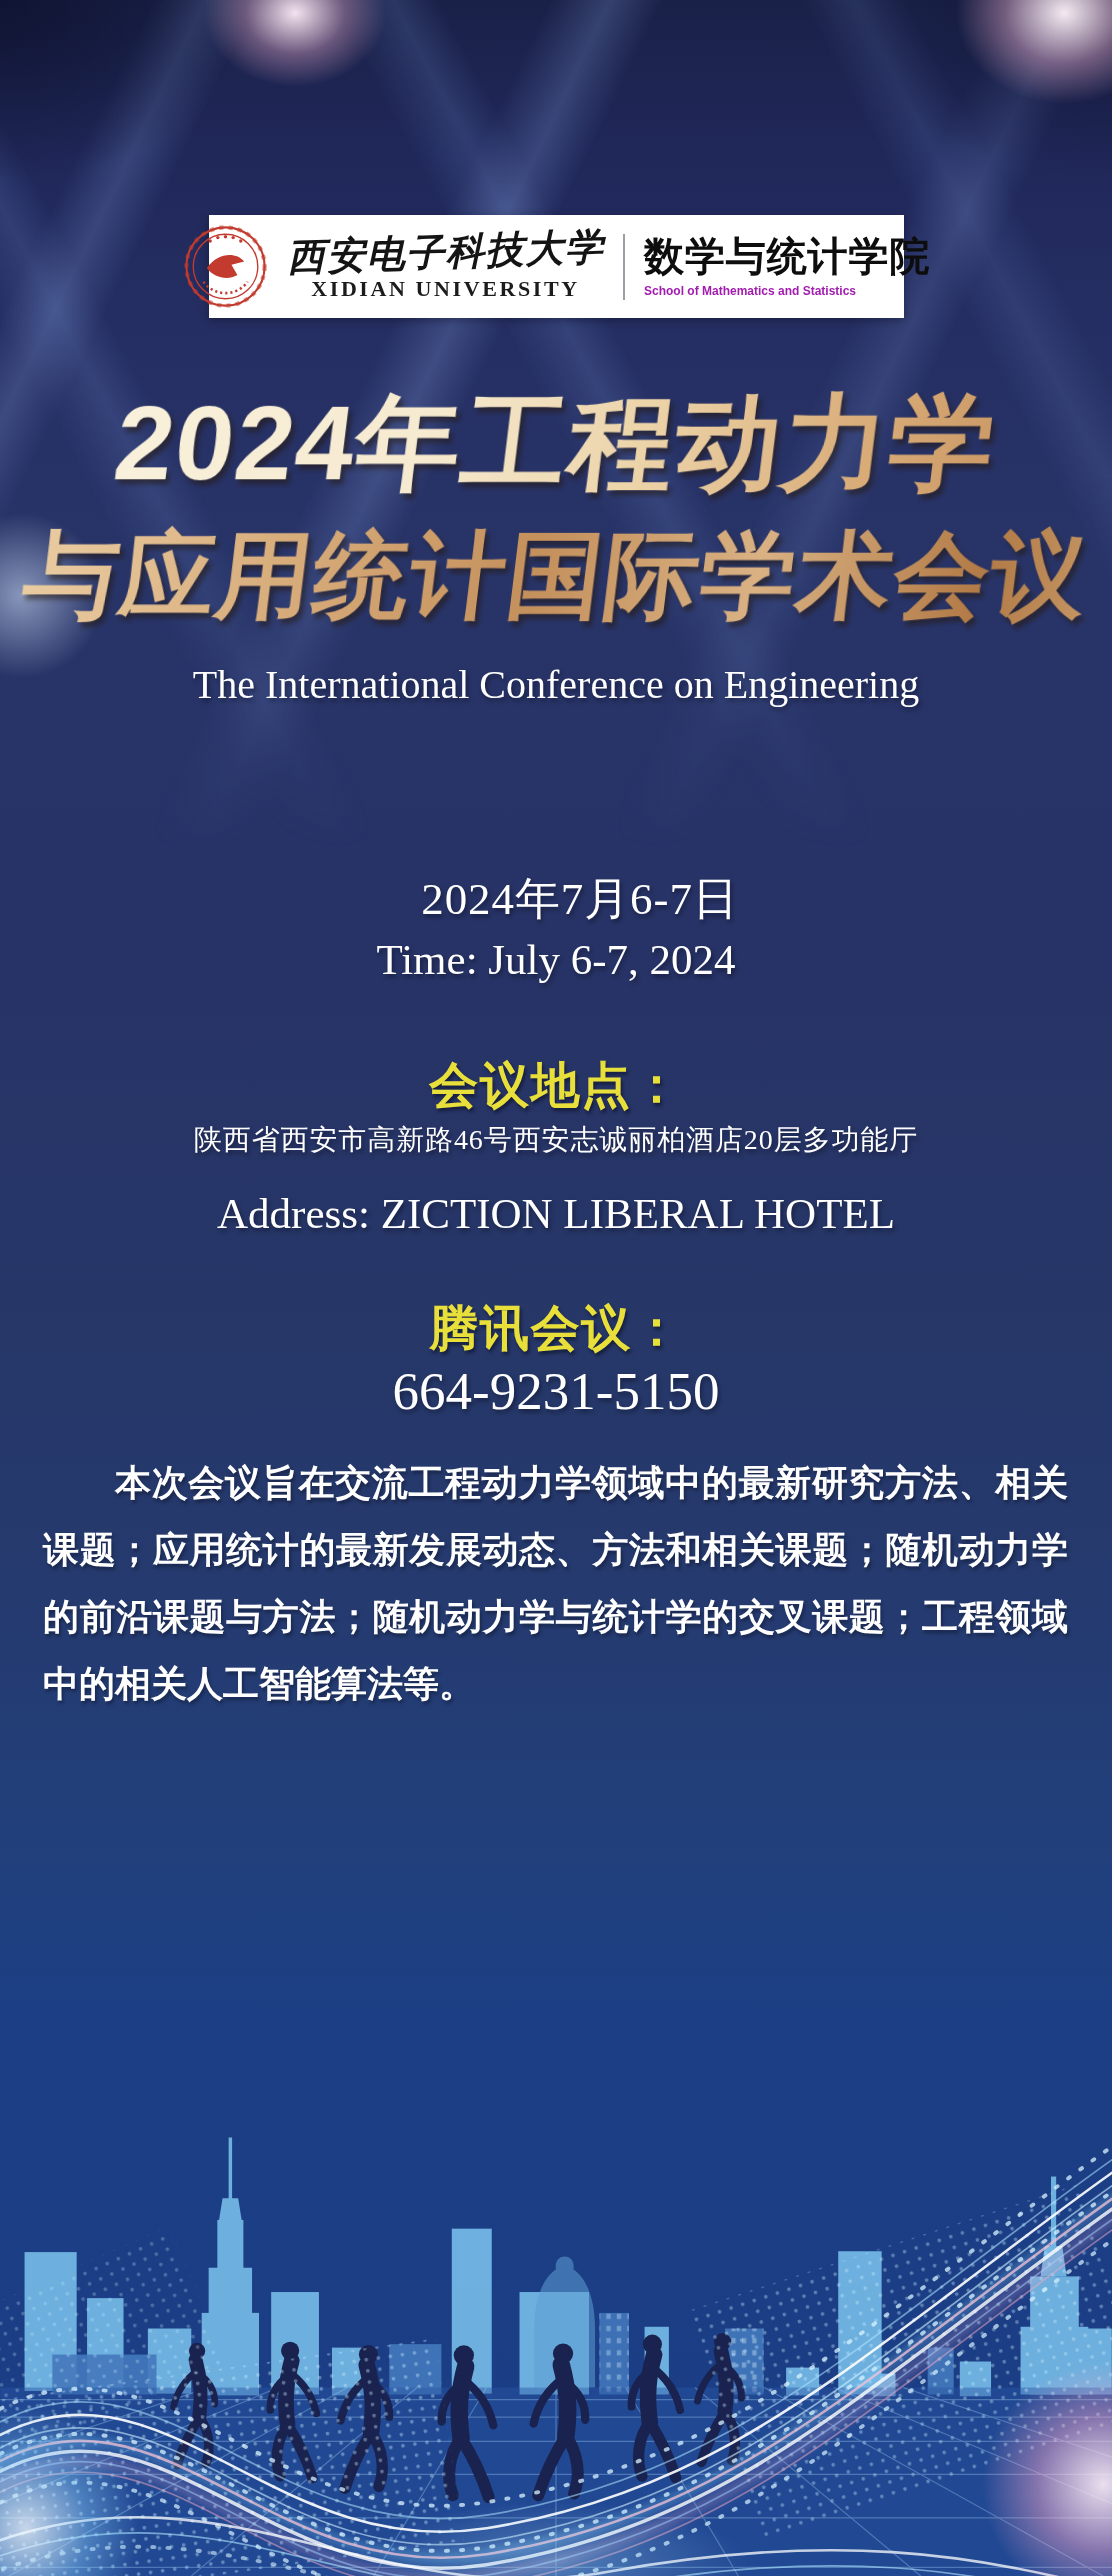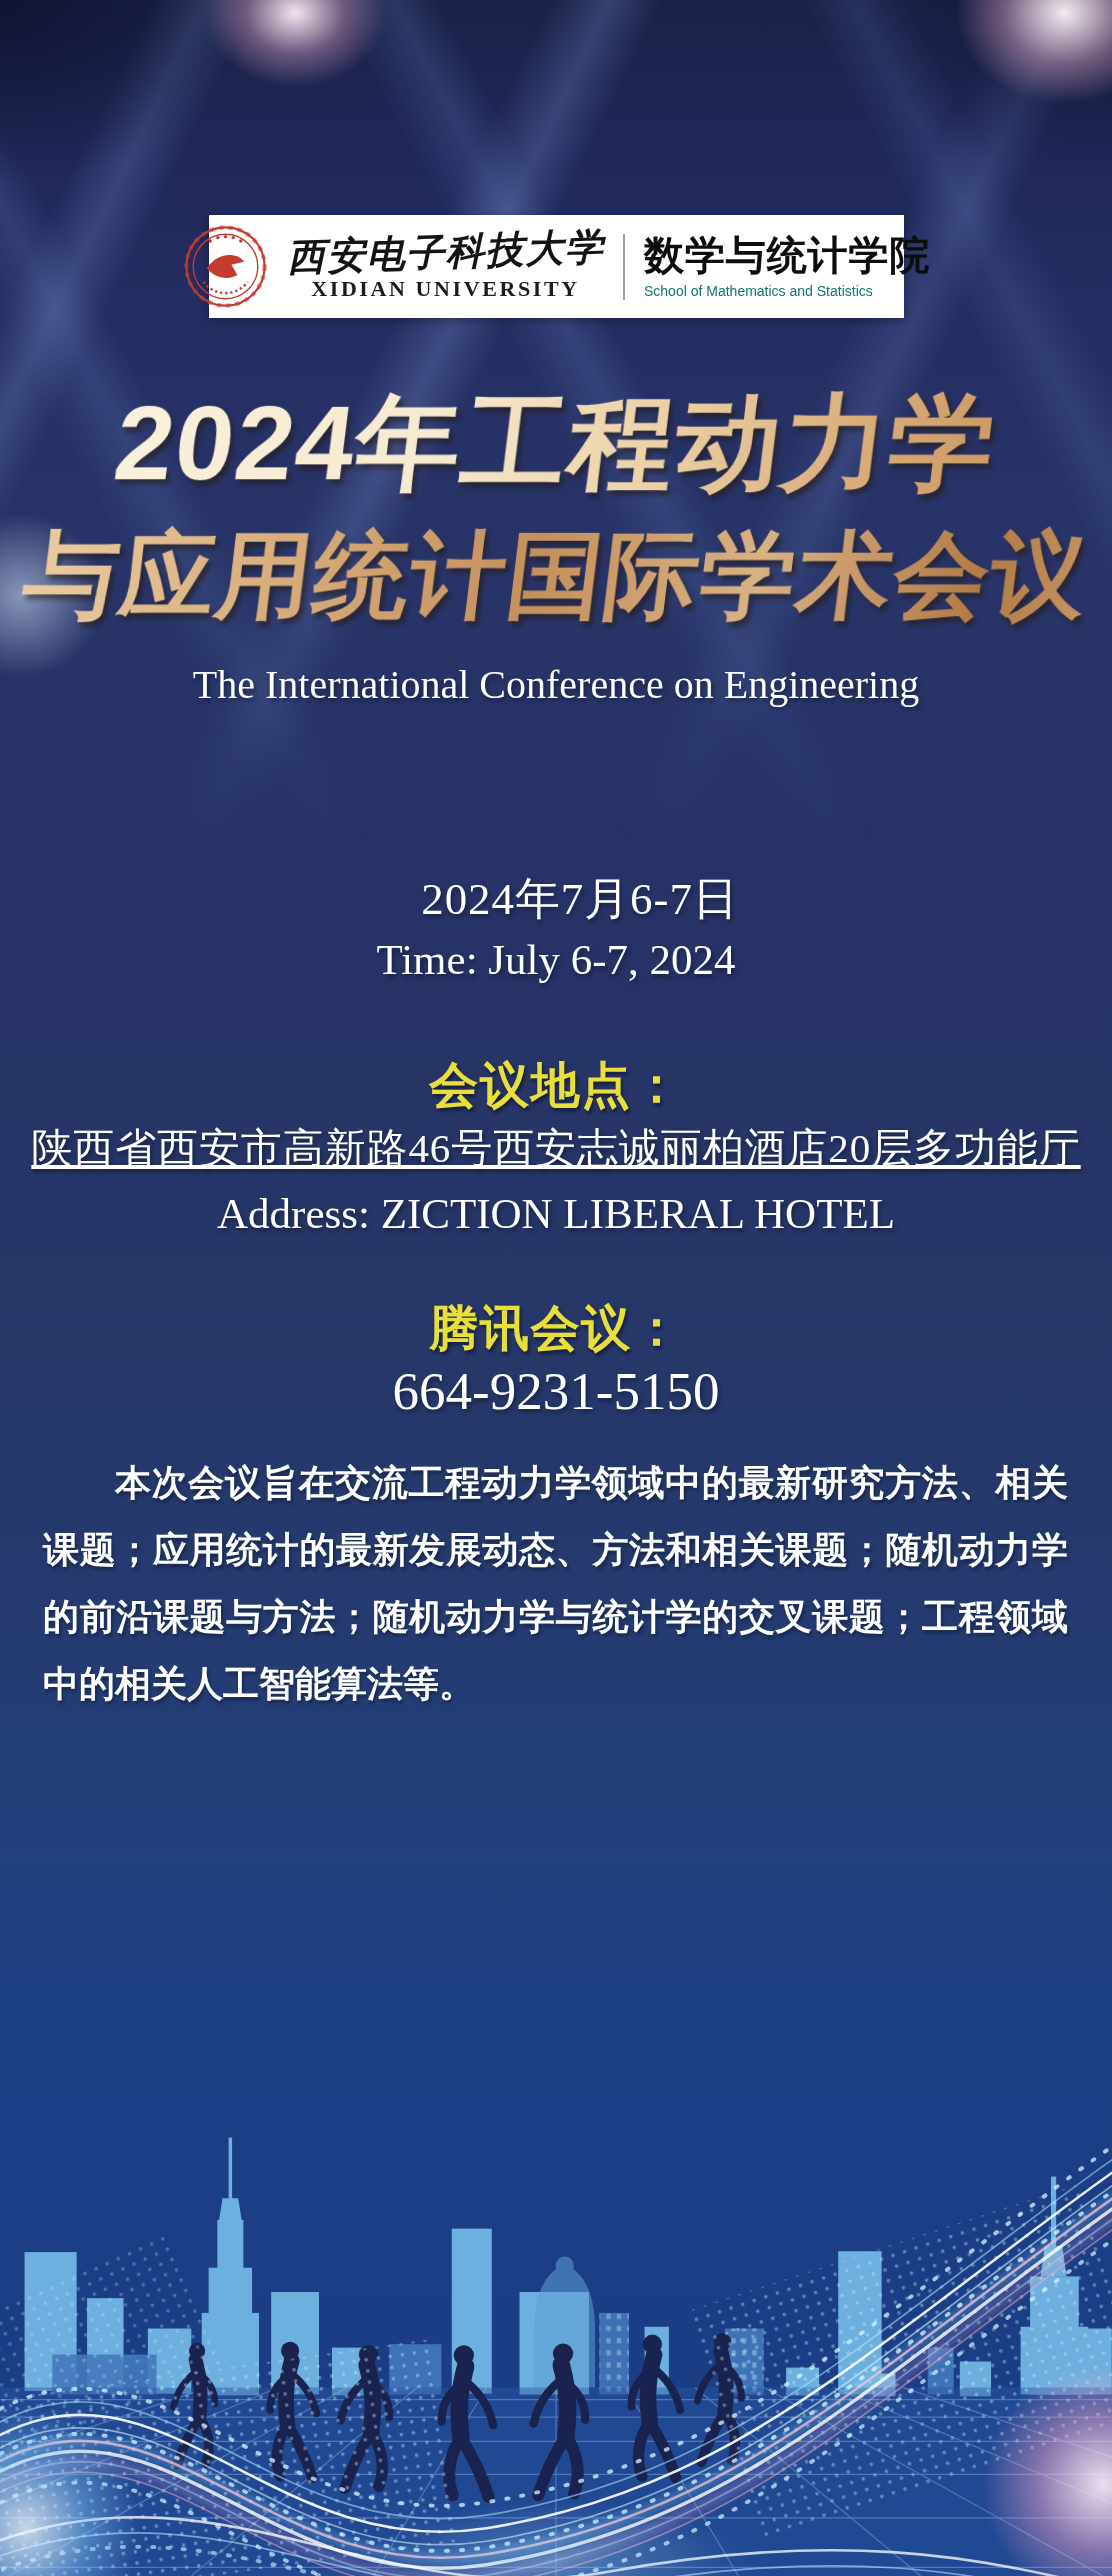--- a/index.html
+++ b/index.html
@@ -46,21 +46,21 @@
     font-size:38px;font-weight:700;font-style:italic;color:#141414;
     letter-spacing:1.7px;transform:rotate(-2deg);white-space:nowrap;
   }
   .uni-en{
     font-family:"Liberation Serif","DejaVu Serif",serif;
     font-size:22px;font-weight:700;color:#1c1c1c;letter-spacing:2.6px;margin-top:7.8px;white-space:nowrap;
   }
   .logo-divider{width:1.7px;height:66px;background:#9aa0a8;flex:0 0 auto;}
   .school-block{text-align:left;line-height:1;}
   .school-cn{font-size:40px;font-weight:900;color:#0d0d0d;letter-spacing:0.9px;white-space:nowrap;}
-  .school-en{font-size:14px;font-weight:400;color:#0f766e;margin-top:8.7px;white-space:nowrap;}
+  .school-en{font-size:12px;font-weight:700;color:#a21caf;margin-top:8.7px;white-space:nowrap;}
   
   .title-cn{
     font-weight:900;white-space:nowrap;transform:skewX(-7deg);
     -webkit-background-clip:text;background-clip:text;color:transparent;
     filter:drop-shadow(4.3px 5.2px 2.6px rgba(35,22,8,.5));
     letter-spacing:1.7px;
   }
   .title-cn1{top:382px;font-size:105px;line-height:122px;
     background-image:linear-gradient(95deg,#faf3e0 0%,#f6ead0 38%,#ecd3a8 58%,#d8ab77 78%,#c08a58 100%);}
   .title-cn2{top:514px;font-size:95px;line-height:122px;
@@ -79,21 +79,21 @@
   .info-cn{
     font-family:"Liberation Serif","DejaVu Serif",serif;
     font-size:45px;color:#ffffff;font-weight:500;letter-spacing:0.9px;
     text-shadow:1.7px 2.6px 4.3px rgba(0,0,10,.4);
   }
   .info-en{
     font-family:"Liberation Serif","DejaVu Serif",serif;
     font-size:43px;color:#ffffff;font-weight:400;
     text-shadow:1.7px 2.6px 4.3px rgba(0,0,10,.4);
   }
-  .venue-cn{font-size:41px;text-decoration:underline;}
+  .venue-cn{font-size:28px;}
   .tencent-id{font-size:53px;}
   
   .bodytext{
     left:43px;width:1025px;color:#ffffff;font-weight:700;
     font-size:36px;line-height:67px;text-align:justify;
     text-shadow:1.7px 2.6px 3.5px rgba(0,0,10,.35);
   }
   .intro-p{text-indent:2em;margin:0;}
   .orgs div{margin:0;}
   

